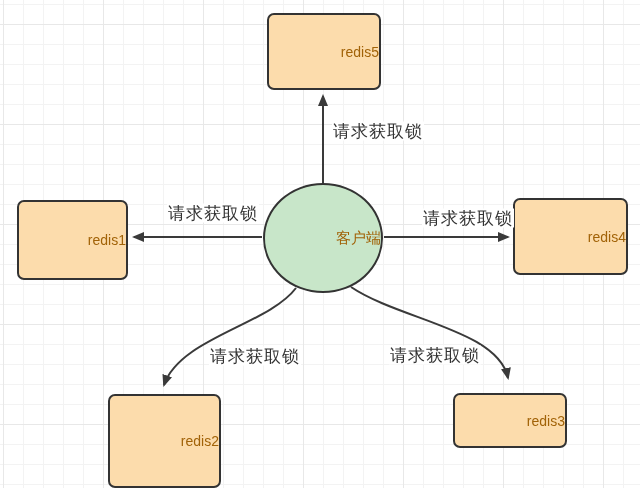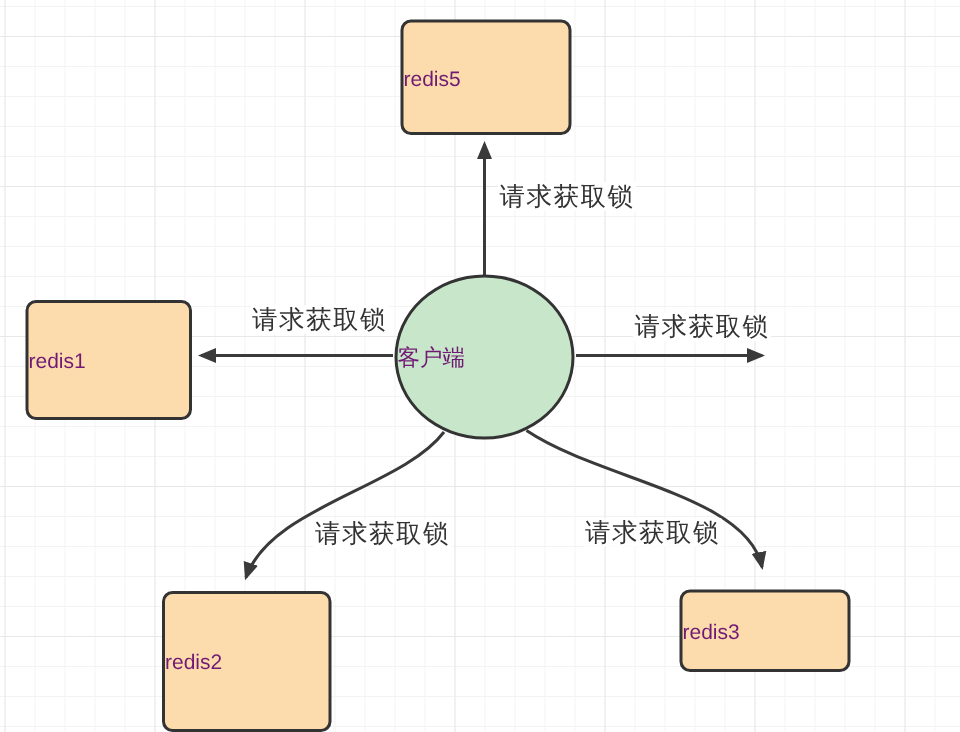--- a/index.html
+++ b/index.html
@@ -17,23 +17,23 @@
       linear-gradient(to bottom,#e8e8e8 1px,transparent 1px),
       linear-gradient(to right,#f3f3f3 1px,transparent 1px),
       linear-gradient(to bottom,#f3f3f3 1px,transparent 1px);
     background-size:100px 100px,100px 100px,20px 20px,20px 20px;
     background-position:3px 0,0 24px,3px 0,0 4px;
   }
   svg.edges{position:absolute;left:0;top:0;width:640px;height:488px;}
   .node{
     position:absolute;
     box-sizing:border-box;
-    display:flex;align-items:center;justify-content:flex-start;
+    display:flex;align-items:center;justify-content:flex-end;
     border:2px solid #333333;
-    color:#701a75;
+    color:#a16207;
     font-size:14px;
   }
   .box{
     background:#fcdcac;
     border-radius:7px;
   }
   .ellipse{
     background:#c8e6c9;
     border-radius:50%;
     font-size:15px;
@@ -78,20 +78,23 @@
     <path d="M 296 288 C 268 325, 180 338, 164 385" stroke="#3a3a3a" stroke-width="2" fill="none" marker-end="url(#arrow)"></path>
     <path d="M 351 287 C 400 320, 498 330, 508 378" stroke="#3a3a3a" stroke-width="2" fill="none" marker-end="url(#arrow)"></path>
   </svg>
 
   <div class="node box" id="n-redis5">
     <span>redis5</span>
   </div>
   <div class="node box" id="n-redis1">
     <span>redis1</span>
   </div>
+  <div class="node box" id="n-redis4">
+    <span>redis4</span>
+  </div>
   <div class="node box" id="n-redis2">
     <span>redis2</span>
   </div>
   <div class="node box" id="n-redis3">
     <span>redis3</span>
   </div>
 
   <div class="node ellipse" id="n-client">
     <span>客户端</span>
   </div>

